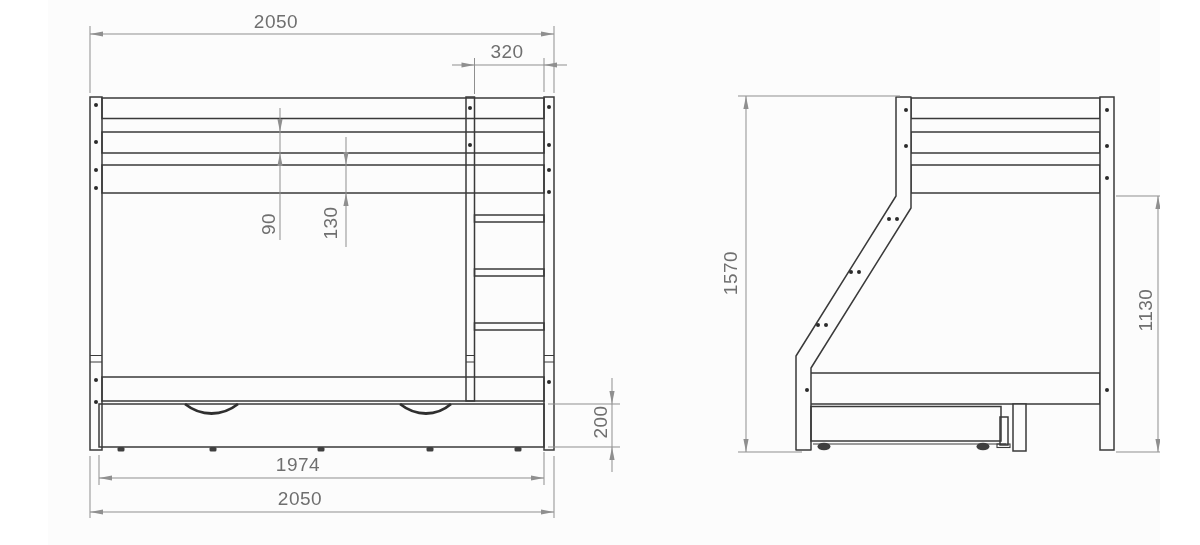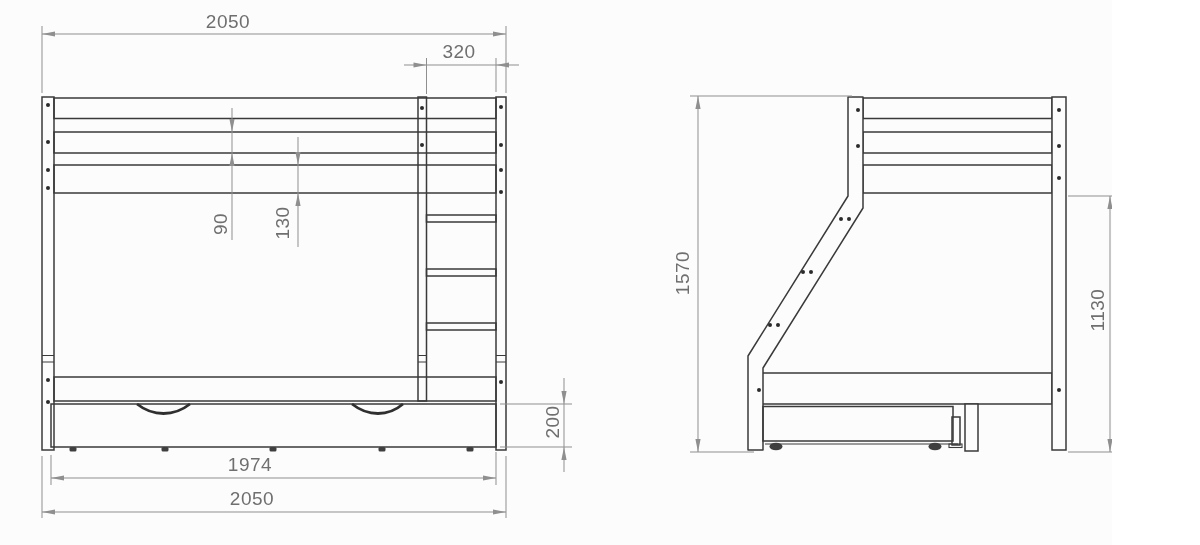--- a/index.html
+++ b/index.html
@@ -2,21 +2,21 @@
 <html><head>
 <meta charset="utf-8">
 <style>
   :root{
     --line:#3a3a3a;
     --dim:#8f8f8f;
     --text:#6f6f6f;
     --bg:#fcfcfc;
   }
   html,body{margin:0;padding:0;background:#fff;}
-  .stage{width:1112px;height:545px;background:var(--bg);position:relative;overflow:hidden;}
+  .stage{width:1112px;height:545px;background:var(--bg);position:relative;overflow:hidden;margin-left:48px;}
   svg{display:block;}
   .s{stroke:var(--line);stroke-width:1.5;fill:none;}
   .sf{stroke:var(--line);stroke-width:1.5;fill:var(--bg);}
   .thin{stroke:var(--line);stroke-width:1.1;fill:none;}
   .d{stroke:var(--dim);stroke-width:1;fill:none;}
   .ar{fill:var(--dim);stroke:none;}
   .dot{fill:#2b2b2b;stroke:none;}
   .dark{fill:#3f3f3f;stroke:none;}
   .handle{stroke:#2f2f2f;stroke-width:2.8;fill:none;}
   .dim-text{font-family:"Liberation Sans",sans-serif;font-size:19px;fill:var(--text);letter-spacing:.5px;}

